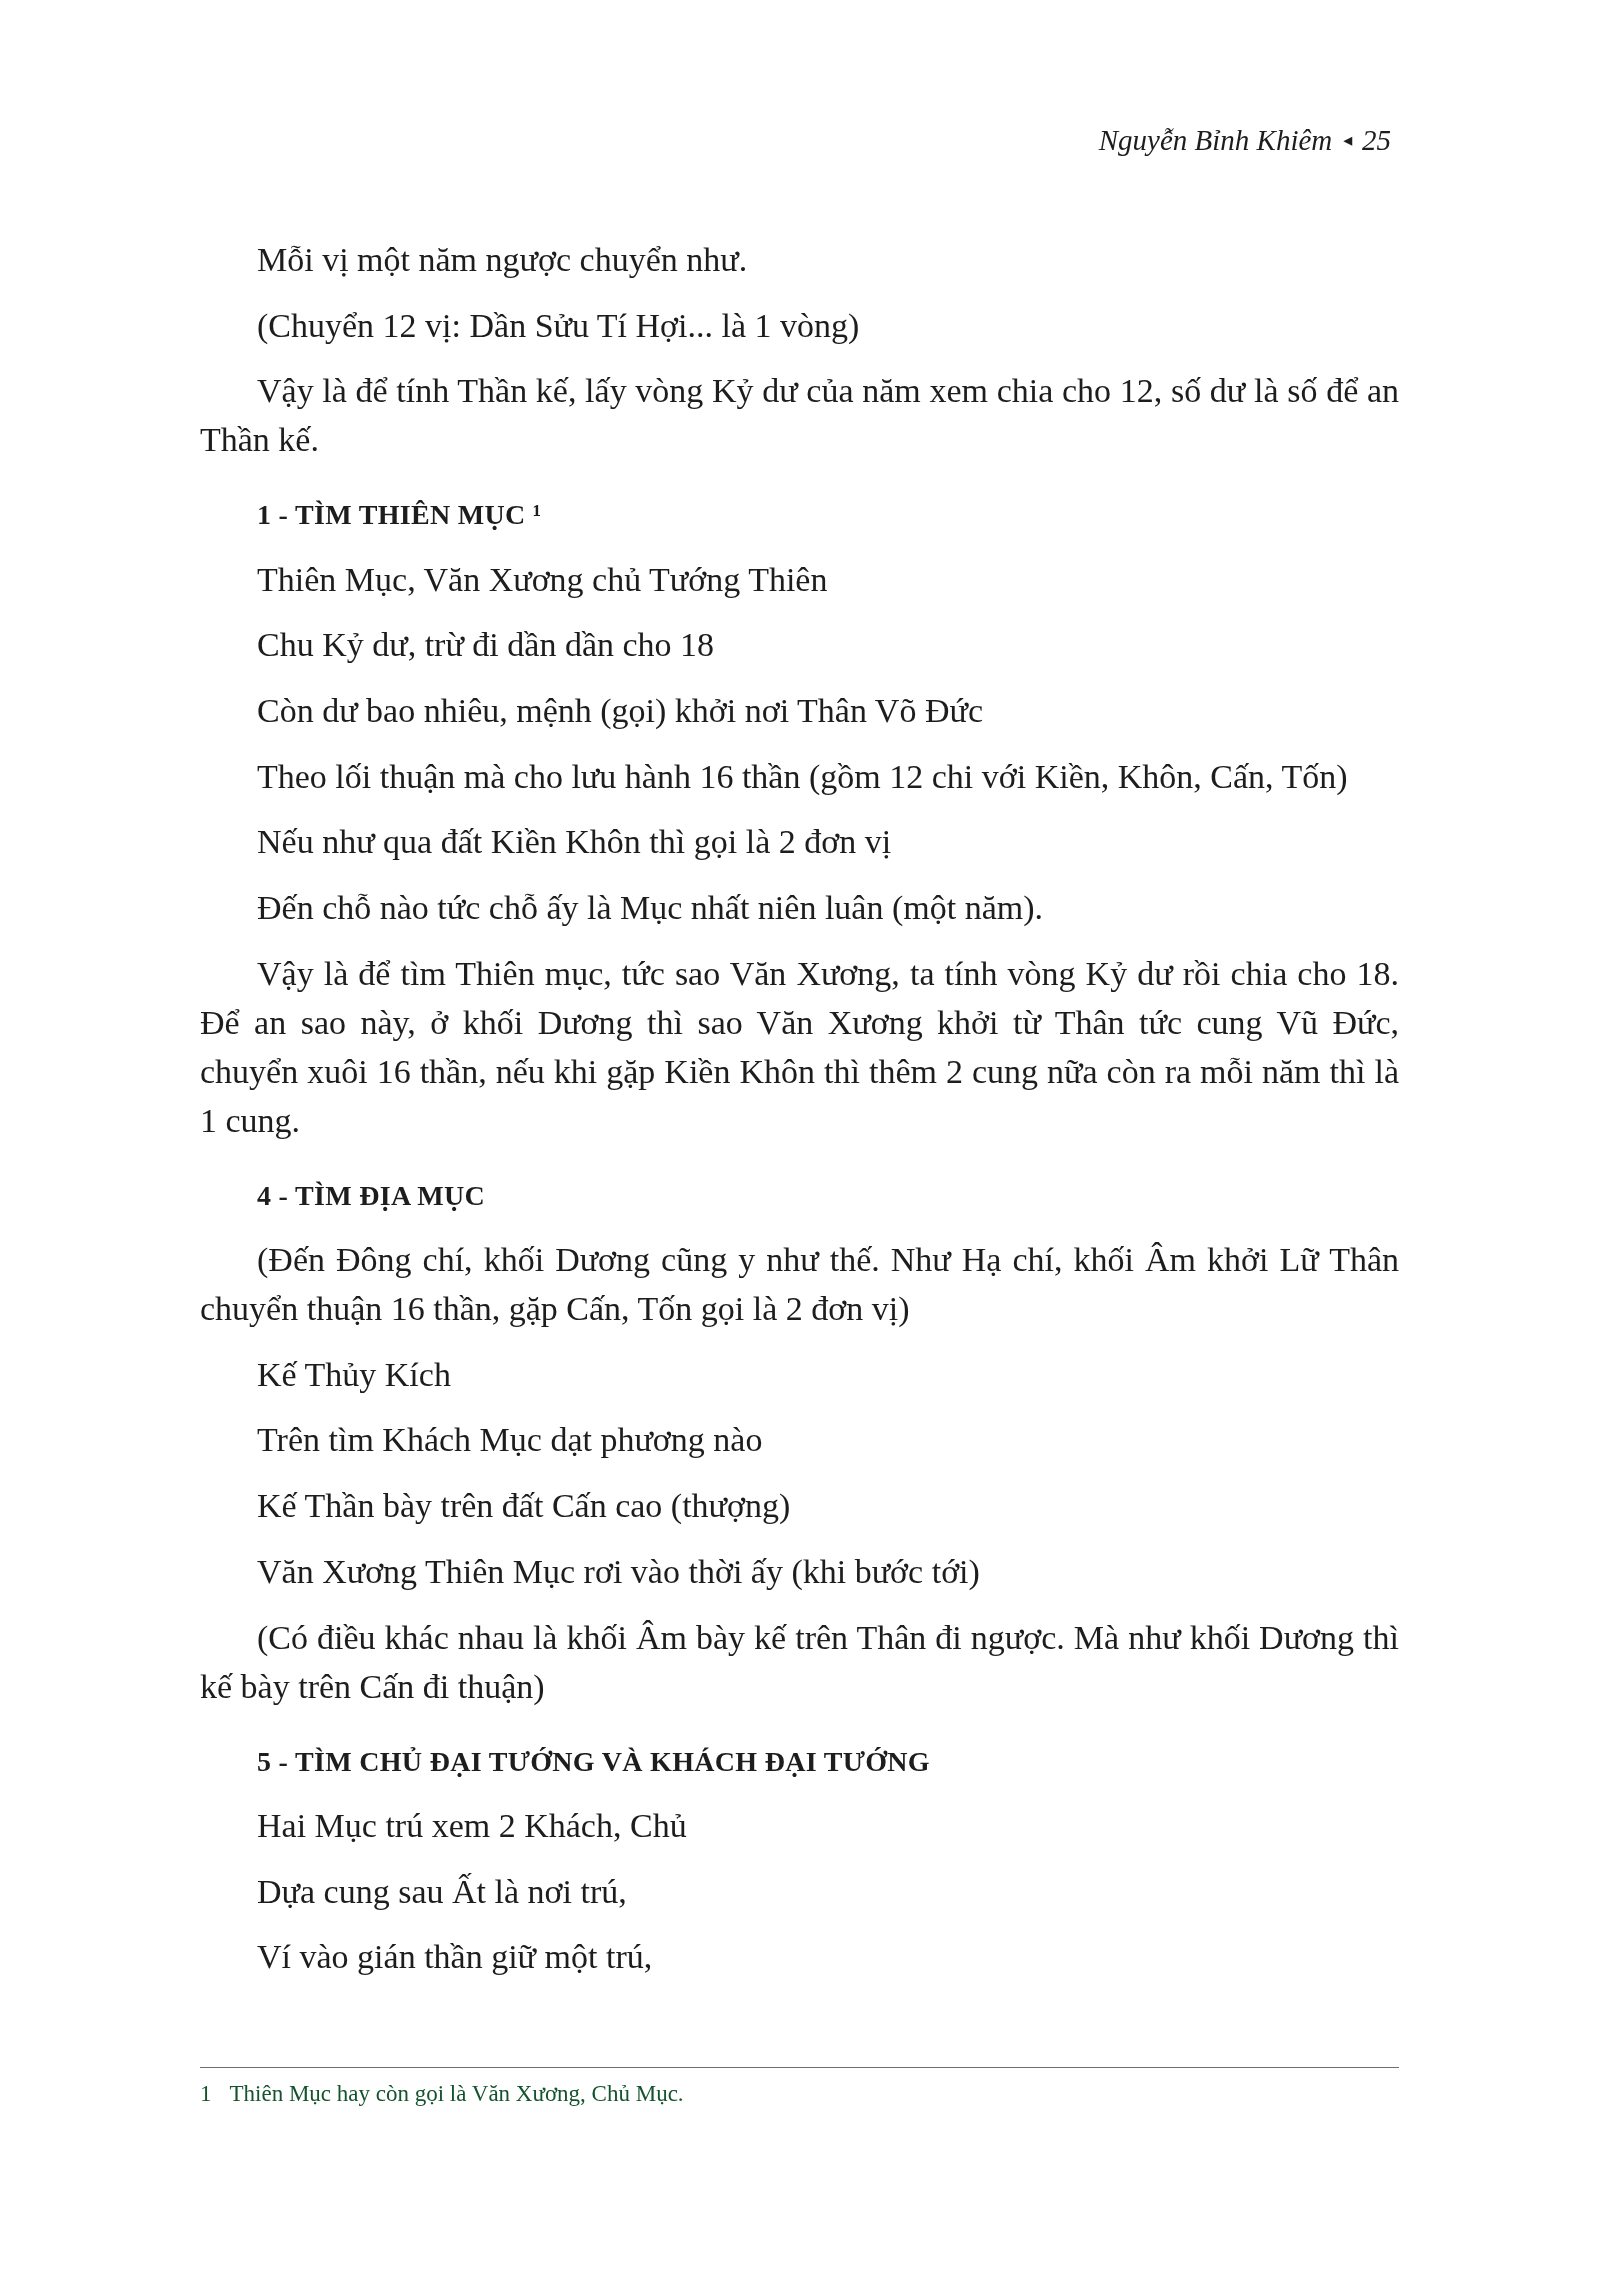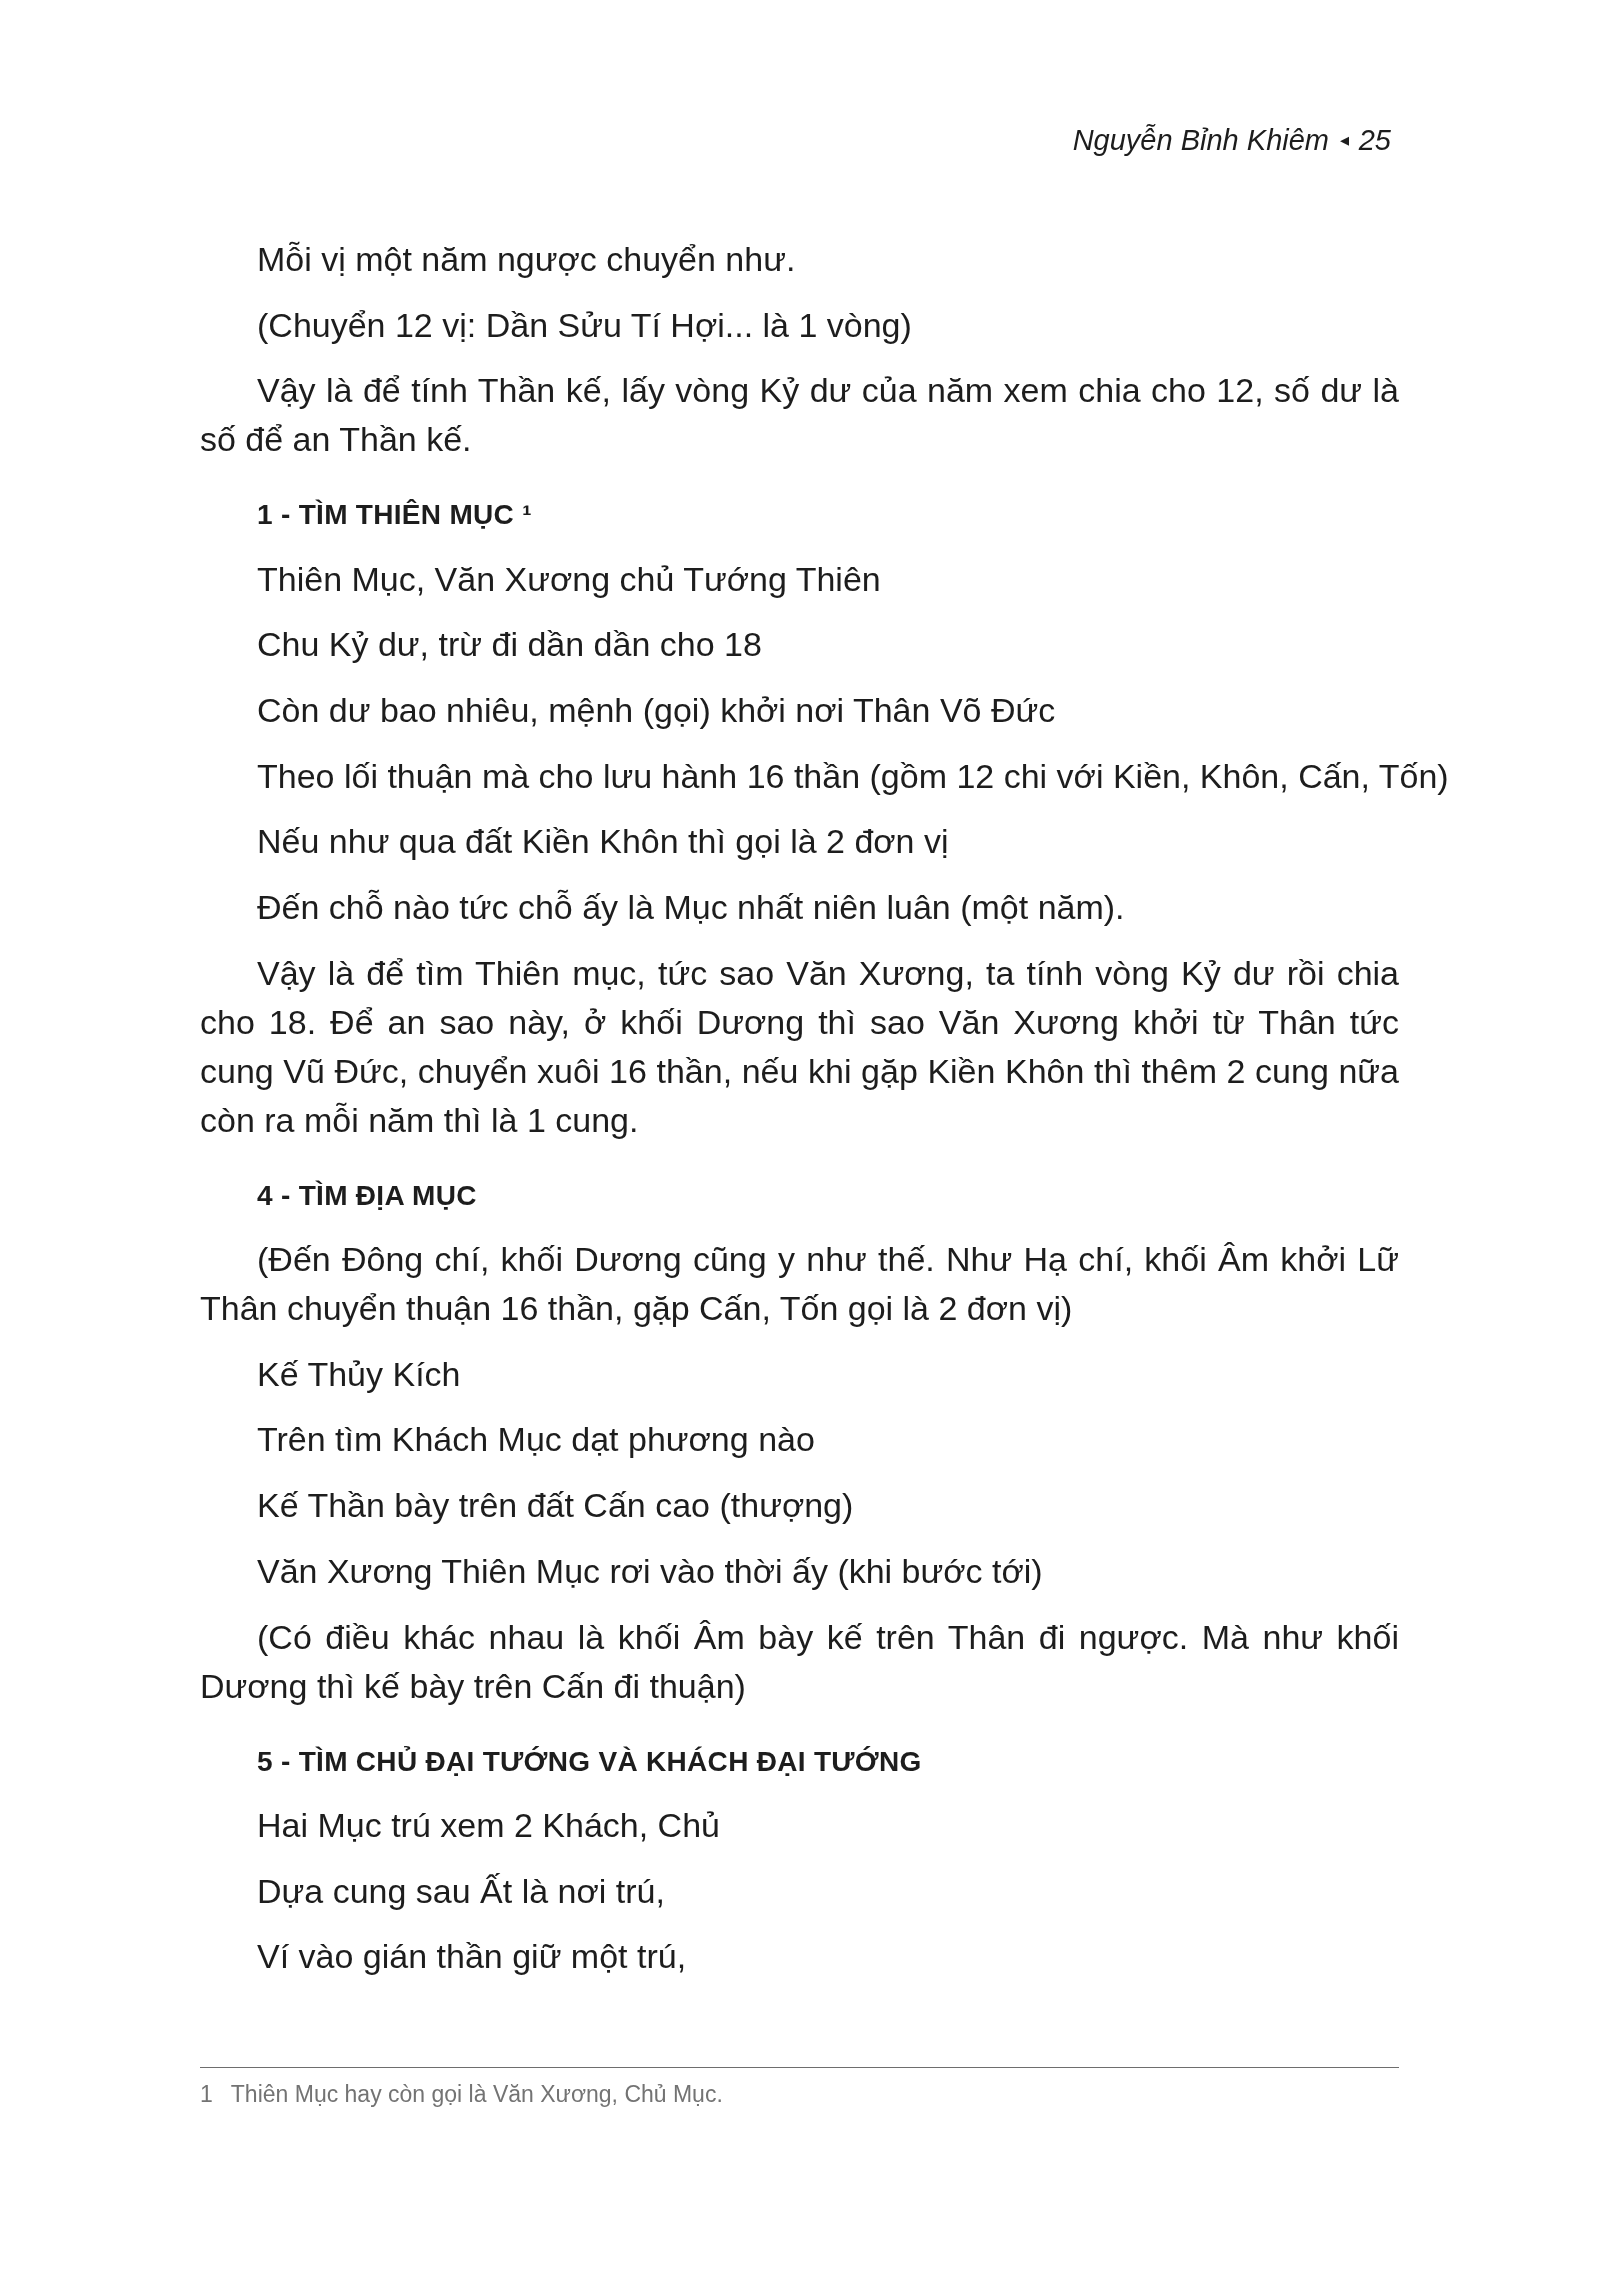--- a/index.html
+++ b/index.html
@@ -6,21 +6,21 @@
     margin: 0;
     padding: 0;
     background: #e8e8e8;
   }
   .page {
     position: relative;
     width: 1599px;
     height: 2295px;
     margin: 0 auto;
     background: #ffffff;
-    font-family: Liberation Sans, sans-serif;
+    font-family: Liberation Serif, serif;
     color: #1d1d1d;
     overflow: hidden;
   }
   .running-header {
     position: absolute;
     top: 124px;
     right: 208px;
     font-size: 29px;
     font-style: italic;
     white-space: nowrap;
@@ -68,21 +68,21 @@
     top: 2067px;
   }
   .footnote-rule {
     border: 0;
     border-top: 1.4px solid #6e6e6e;
     margin: 0 0 11px 0;
   }
   .footnote-body {
     font-size: 23px;
     line-height: 30.5px;
-    color: #737373;
+    color: #14532d;
   }
   .footnote-body .marker {
     display: inline-block;
     margin-right: 18px;
   }
 </style>
 </head>
 <body>
 
 <div class="page">

